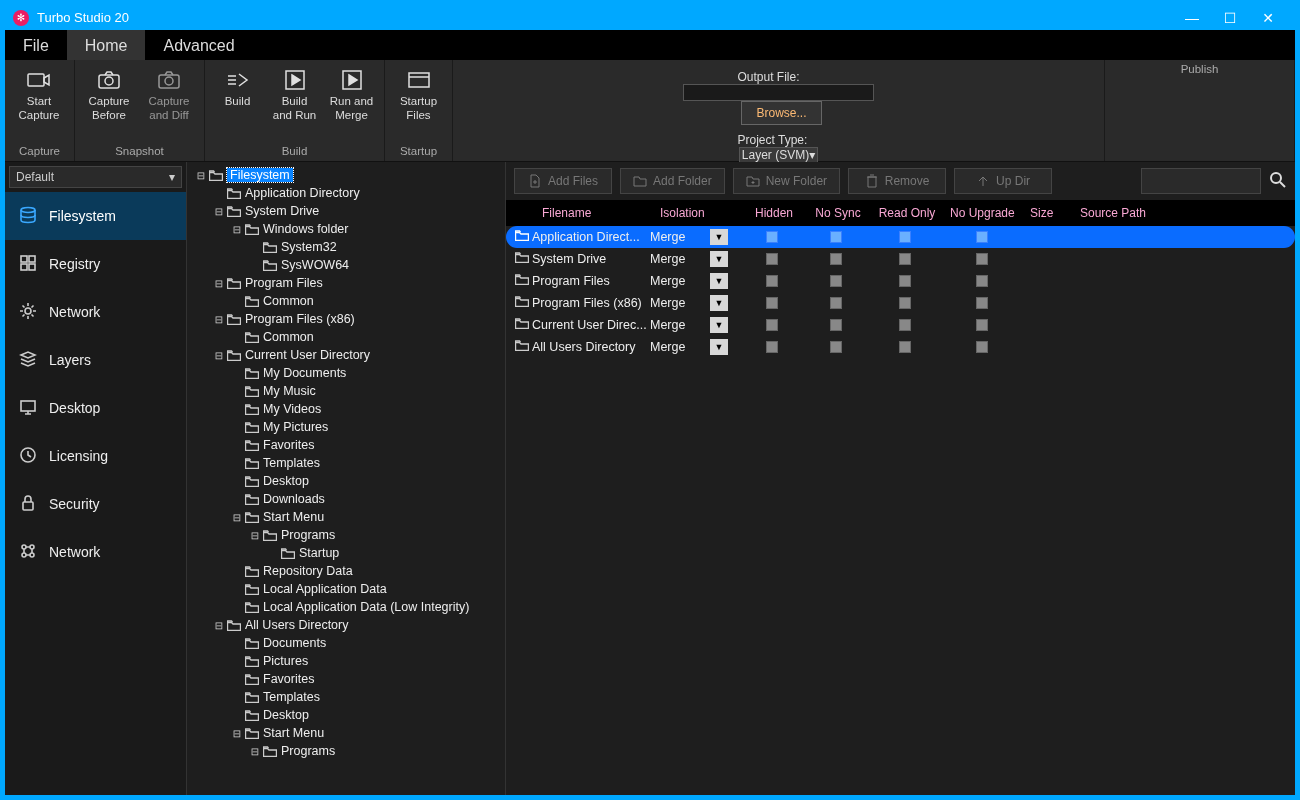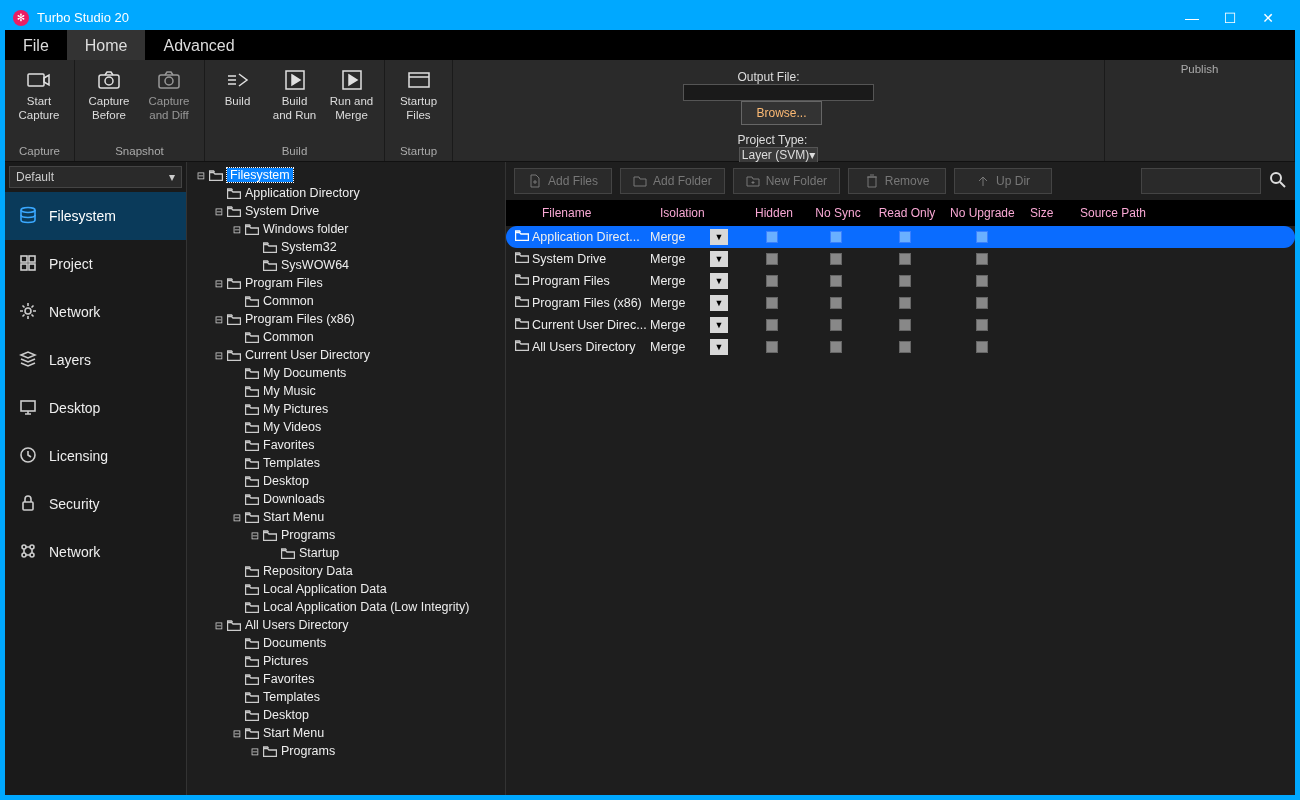--- a/index.html
+++ b/index.html
@@ -223,21 +223,21 @@
               </svg></span>
             <span>Filesystem</span>
           </div>
           <div class="navitem">
             <span><svg viewBox="0 0 18 18">
                 <rect x="2" y="2" width="6" height="6"></rect>
                 <rect x="10" y="2" width="6" height="6"></rect>
                 <rect x="2" y="10" width="6" height="6"></rect>
                 <rect x="10" y="10" width="6" height="6"></rect>
               </svg></span>
-            <span>Project</span>
+            <span>Registry</span>
           </div>
           <div class="navitem">
             <span><svg viewBox="0 0 18 18">
                 <circle cx="9" cy="9" r="3"></circle>
                 <path d="M9 1v3M9 14v3M1 9h3M14 9h3M3.5 3.5l2 2M12.5 12.5l2 2M14.5 3.5l-2 2M5.5 12.5l-2 2"></path>
               </svg></span>
             <span>Network</span>
           </div>
           <div class="navitem">
             <span><svg viewBox="0 0 18 18">
@@ -413,31 +413,31 @@
             <span class="lbl">My Music</span>
           </div>
           <div class="tnode" style="padding-left: 40px;">
             <span class="tw"></span>
             <span class="fi">
               <svg viewBox="0 0 14 11">
                 <path d="M0.5 2.5h4l1.5 1.5h7.5v6.5h-13z"></path>
                 <path d="M0.5 2.5v-1.5h4l1 1"></path>
               </svg>
             </span>
+            <span class="lbl">My Videos</span>
+          </div>
+          <div class="tnode" style="padding-left: 40px;">
+            <span class="tw"></span>
+            <span class="fi">
+              <svg viewBox="0 0 14 11">
+                <path d="M0.5 2.5h4l1.5 1.5h7.5v6.5h-13z"></path>
+                <path d="M0.5 2.5v-1.5h4l1 1"></path>
+              </svg>
+            </span>
             <span class="lbl">My Pictures</span>
-          </div>
-          <div class="tnode" style="padding-left: 40px;">
-            <span class="tw"></span>
-            <span class="fi">
-              <svg viewBox="0 0 14 11">
-                <path d="M0.5 2.5h4l1.5 1.5h7.5v6.5h-13z"></path>
-                <path d="M0.5 2.5v-1.5h4l1 1"></path>
-              </svg>
-            </span>
-            <span class="lbl">My Videos</span>
           </div>
           <div class="tnode" style="padding-left: 40px;">
             <span class="tw"></span>
             <span class="fi">
               <svg viewBox="0 0 14 11">
                 <path d="M0.5 2.5h4l1.5 1.5h7.5v6.5h-13z"></path>
                 <path d="M0.5 2.5v-1.5h4l1 1"></path>
               </svg>
             </span>
             <span class="lbl">Favorites</span>

